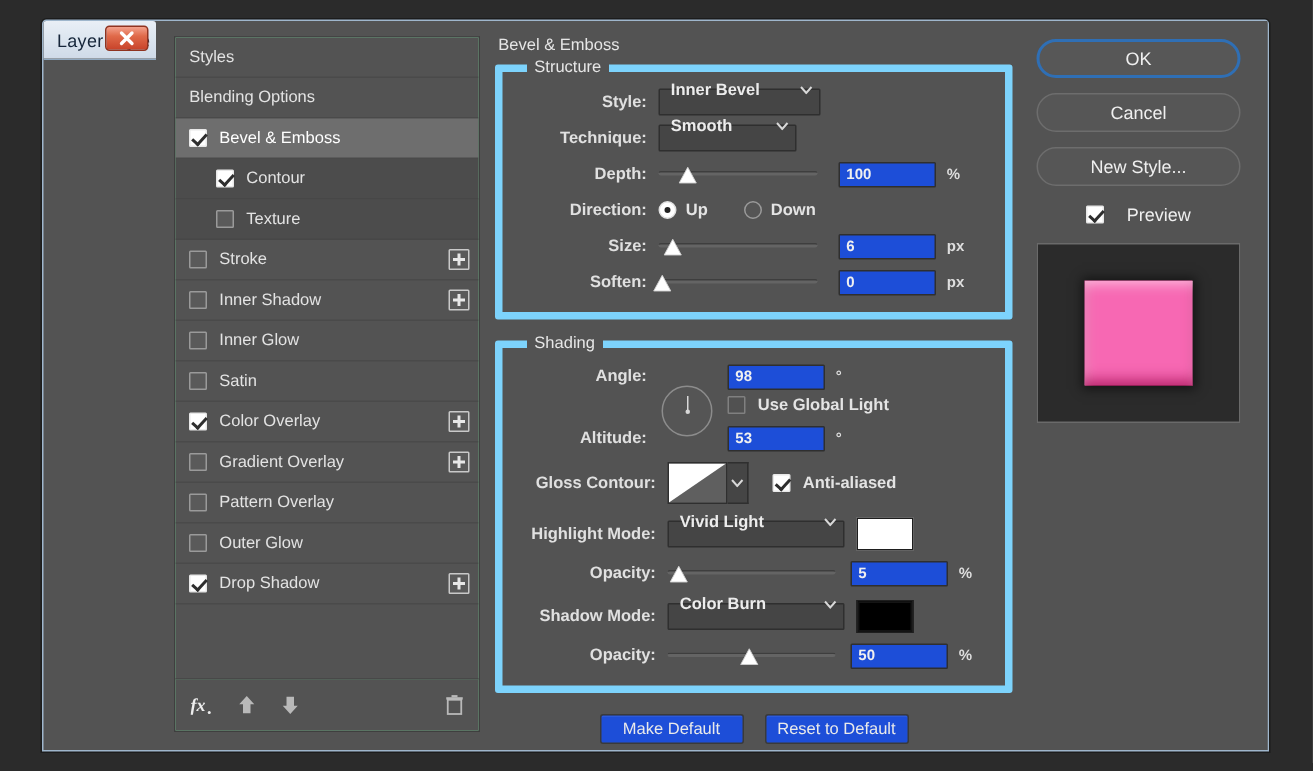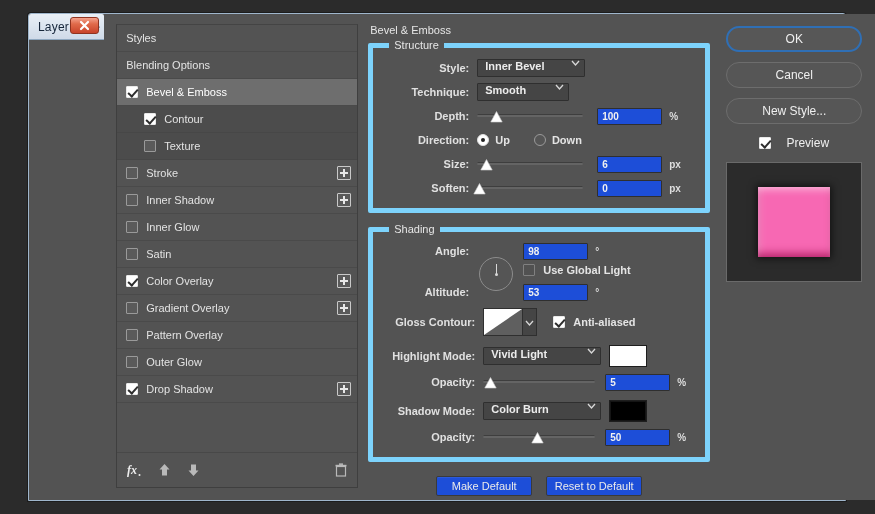--- a/index.html
+++ b/index.html
@@ -56,21 +56,21 @@
     flex: 1;
     background: #535353;
     padding: 10px 12px 12px 12px;
     display: flex;
     gap: 10px;
     min-height: 0;
   }
 
   
   #sidebar-wrap {
-    width: 242px; flex: none;
+    width: 204px; flex: none;
     display: flex; flex-direction: column;
     border: 1px solid #3f3f3f;
     border-top-color:#444;
     background: #86efac;
   }
   #style-list {
     flex: 1;
     background: #535353;
     overflow: hidden;
     position: relative;
@@ -172,21 +172,21 @@
   }
   .lbl.wide { width: 98px; }
 
   
   .sel {
     height: 18px;
     background: #454545;
     border: 1px solid #2f2f2f;
     color: #ececec;
     font-size: 11px;
-    display: flex; align-items: flex-start;
+    display: flex; align-items: center;
     padding: 0 2px 16px 7px;
     cursor: pointer;
     border-radius: 1px;
     position: relative;
   }
   .sel .selv { flex:1; white-space: nowrap; }
   .sel .arrow {
     width: 14px; display:flex; align-items:center; justify-content:center;
     flex: none;
   }

